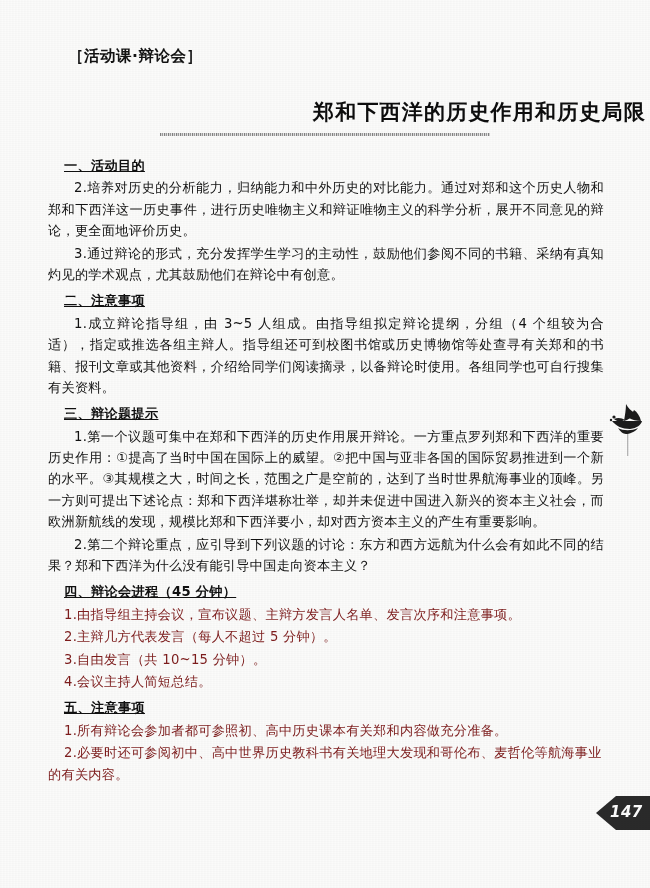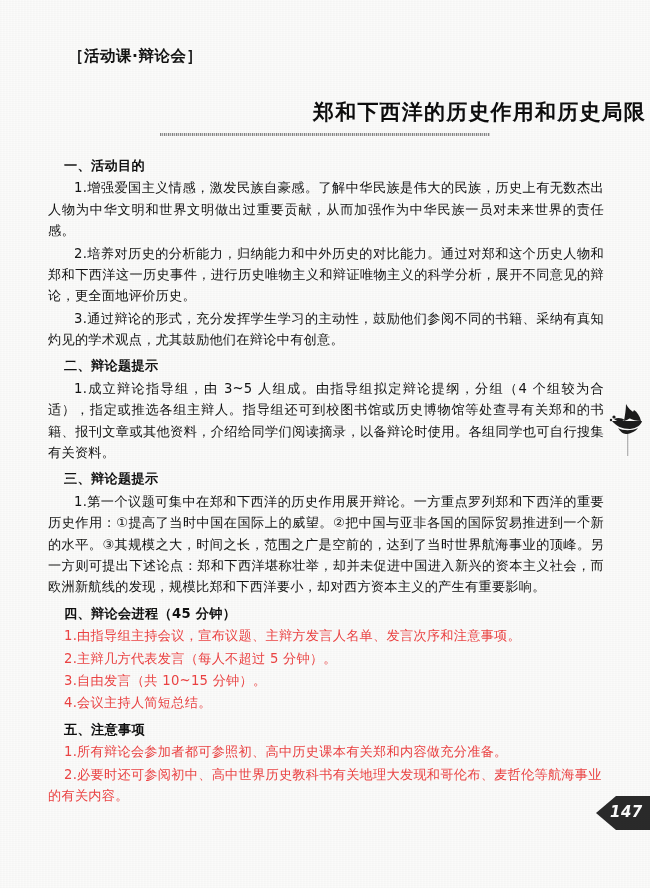--- a/index.html
+++ b/index.html
@@ -81,40 +81,41 @@
     width: 556px;
   }
 
   .sec-head {
     font-size: 13.2px;
     font-weight: 700;
     color: #111111;
     margin: 6px 0 1px 16px;
     letter-spacing: 0.3px;
     line-height: 1.55;
+    text-decoration: underline;
   }
   .sec-head:first-child { margin-top: 0; }
 
   p.para {
     font-size: 13.2px;
     line-height: 1.62;
     margin: 0 0 1px 0;
     text-indent: 26px;
     text-align: justify;
     text-justify: inter-ideograph;
     color: #131313;
     letter-spacing: 0.02em;
   }
 
   p.item {
     font-size: 13.2px;
     line-height: 1.62;
     margin: 0 0 1px 0;
     text-indent: 16px;
-    color: #ef4444;
+    color: #7f1d1d;
     letter-spacing: 0.02em;
   }
 
   
   .ship-ornament {
     position: absolute;
     left: 608px;
     top: 398px;
     width: 40px;
     height: 60px;
@@ -163,27 +164,27 @@
 
   <div class="kicker">［活动课·辩论会］</div>
 
   <div class="title-wrap">
     <div class="doc-title">郑和下西洋的历史作用和历史局限</div>
     <span class="title-rule"></span>
   </div>
 
   <div class="body-col" id="body-col">
       <div class="sec-head">一、活动目的</div>
-      <p class="para">1.增强爱国主义情感，激发民族自豪感。了解中华民族是伟大的民族，历史上有无数杰出人物为中华文明和世界文明做出过重要贡献，从而加强作为中华民族一员对未来世界的责任感。</p>
       <p class="para">2.培养对历史的分析能力，归纳能力和中外历史的对比能力。通过对郑和这个历史人物和郑和下西洋这一历史事件，进行历史唯物主义和辩证唯物主义的科学分析，展开不同意见的辩论，更全面地评价历史。</p>
       <p class="para">3.通过辩论的形式，充分发挥学生学习的主动性，鼓励他们参阅不同的书籍、采纳有真知灼见的学术观点，尤其鼓励他们在辩论中有创意。</p>
-      <div class="sec-head">二、辩论题提示</div>
+      <div class="sec-head">二、注意事项</div>
       <p class="para">1.成立辩论指导组，由 3~5 人组成。由指导组拟定辩论提纲，分组（4 个组较为合适），指定或推选各组主辩人。指导组还可到校图书馆或历史博物馆等处查寻有关郑和的书籍、报刊文章或其他资料，介绍给同学们阅读摘录，以备辩论时使用。各组同学也可自行搜集有关资料。</p>
       <div class="sec-head">三、辩论题提示</div>
       <p class="para">1.第一个议题可集中在郑和下西洋的历史作用展开辩论。一方重点罗列郑和下西洋的重要历史作用：①提高了当时中国在国际上的威望。②把中国与亚非各国的国际贸易推进到一个新的水平。③其规模之大，时间之长，范围之广是空前的，达到了当时世界航海事业的顶峰。另一方则可提出下述论点：郑和下西洋堪称壮举，却并未促进中国进入新兴的资本主义社会，而欧洲新航线的发现，规模比郑和下西洋要小，却对西方资本主义的产生有重要影响。</p>
+      <p class="para">2.第二个辩论重点，应引导到下列议题的讨论：东方和西方远航为什么会有如此不同的结果？郑和下西洋为什么没有能引导中国走向资本主义？</p>
       <div class="sec-head">四、辩论会进程（45 分钟）</div>
       <p class="item">1.由指导组主持会议，宣布议题、主辩方发言人名单、发言次序和注意事项。</p>
       <p class="item">2.主辩几方代表发言（每人不超过 5 分钟）。</p>
       <p class="item">3.自由发言（共 10~15 分钟）。</p>
       <p class="item">4.会议主持人简短总结。</p>
       <div class="sec-head">五、注意事项</div>
       <p class="item">1.所有辩论会参加者都可参照初、高中历史课本有关郑和内容做充分准备。</p>
       <p class="item">2.必要时还可参阅初中、高中世界历史教科书有关地理大发现和哥伦布、麦哲伦等航海事业的有关内容。</p>
     </div>
 

